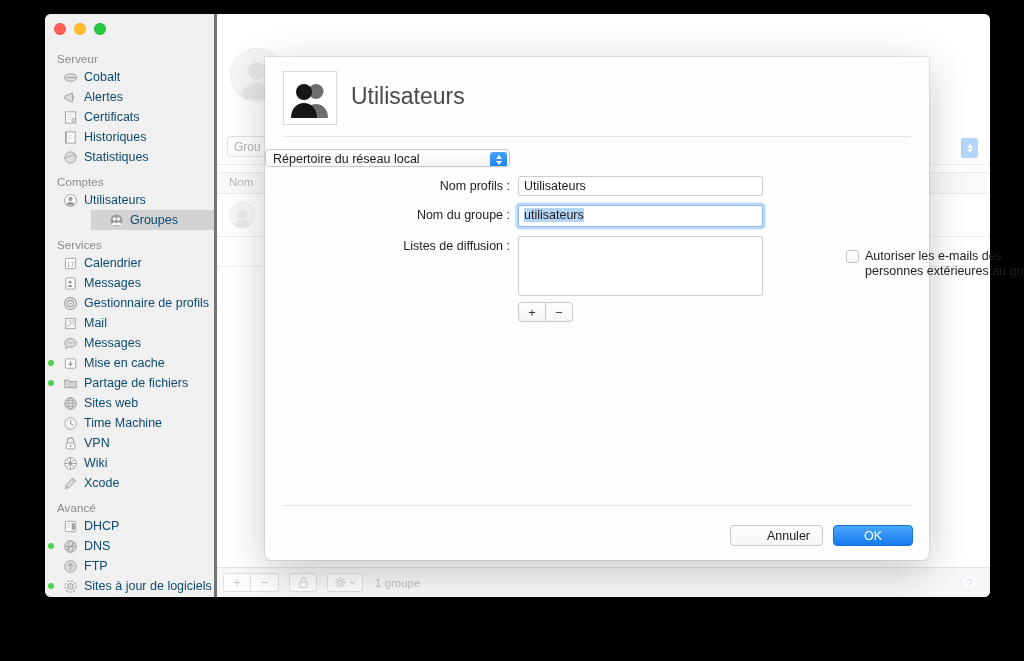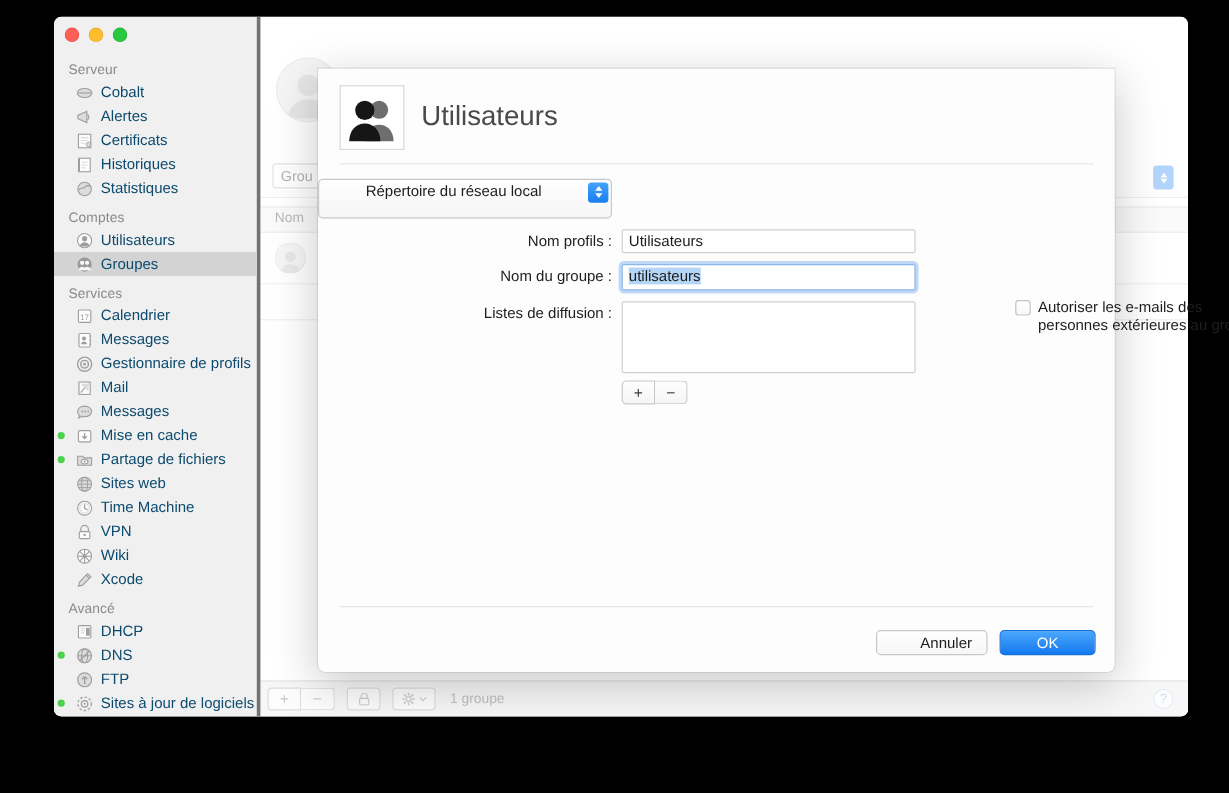--- a/index.html
+++ b/index.html
@@ -43,21 +43,21 @@
   .sb-group-title {
     font-size: 11.5px; color: #8a8a8a;
     padding: 9px 0 2px 12px; letter-spacing: .1px;
   }
   .sb-item {
     height: 20px; display: flex; align-items: center;
     padding-left: 12px; gap: 6px;
     font-size: 12.5px; color: #0c4a6e;
     position: relative;
   }
-  .sb-item.selected { background: #d3d3d3; }
+  .sb-item.selected { background: #d3d3d3; margin-left: 46px; }
   .sb-dot {
     width: 6px; height: 6px; border-radius: 50%;
     background: #4cd34c; flex: 0 0 6px;
     margin-left: -9px; margin-right: 3px;
   }
   .sb-dot.blank { background: transparent; }
   .sb-ico {
     width: 15px; height: 15px; flex: 0 0 15px;
     display: block; opacity: .82;
   }
@@ -178,28 +178,27 @@
   }
   .row-label {
     width: 253px; text-align: right;
     font-size: 12.5px; color: #1e1e1e;
     padding-right: 8px; padding-top: 3px;
     white-space: nowrap;
   }
   .field-wrap { position: relative; }
 
   .popup-btn {
-    width: 245px; height: 33px;
+    width: 245px; height: 18px;
     border: 1px solid #c8c8c8; border-radius: 4px;
     background: linear-gradient(#fefefe, #f6f6f6);
     font-size: 12.5px; color: #1c1c1c;
     padding: 2px 26px 0 7px;
     position: relative; white-space: nowrap; overflow: hidden;
     box-shadow: 0 .5px 0 rgba(0,0,0,.04);
-    text-align: center;
   }
   .popup-stepper {
     position: absolute; right: 2px; top: 1.5px;
     width: 17px; height: 17px; border-radius: 3px;
     background: linear-gradient(#46a3fb, #177ef0);
     display: flex; flex-direction: column;
     align-items: center; justify-content: center; gap: 2px;
   }
   .popup-stepper .chev { width: 0; height: 0; border-left: 3.5px solid transparent; border-right: 3.5px solid transparent; }
   .popup-stepper .chev.up { border-bottom: 4px solid #fff; }

